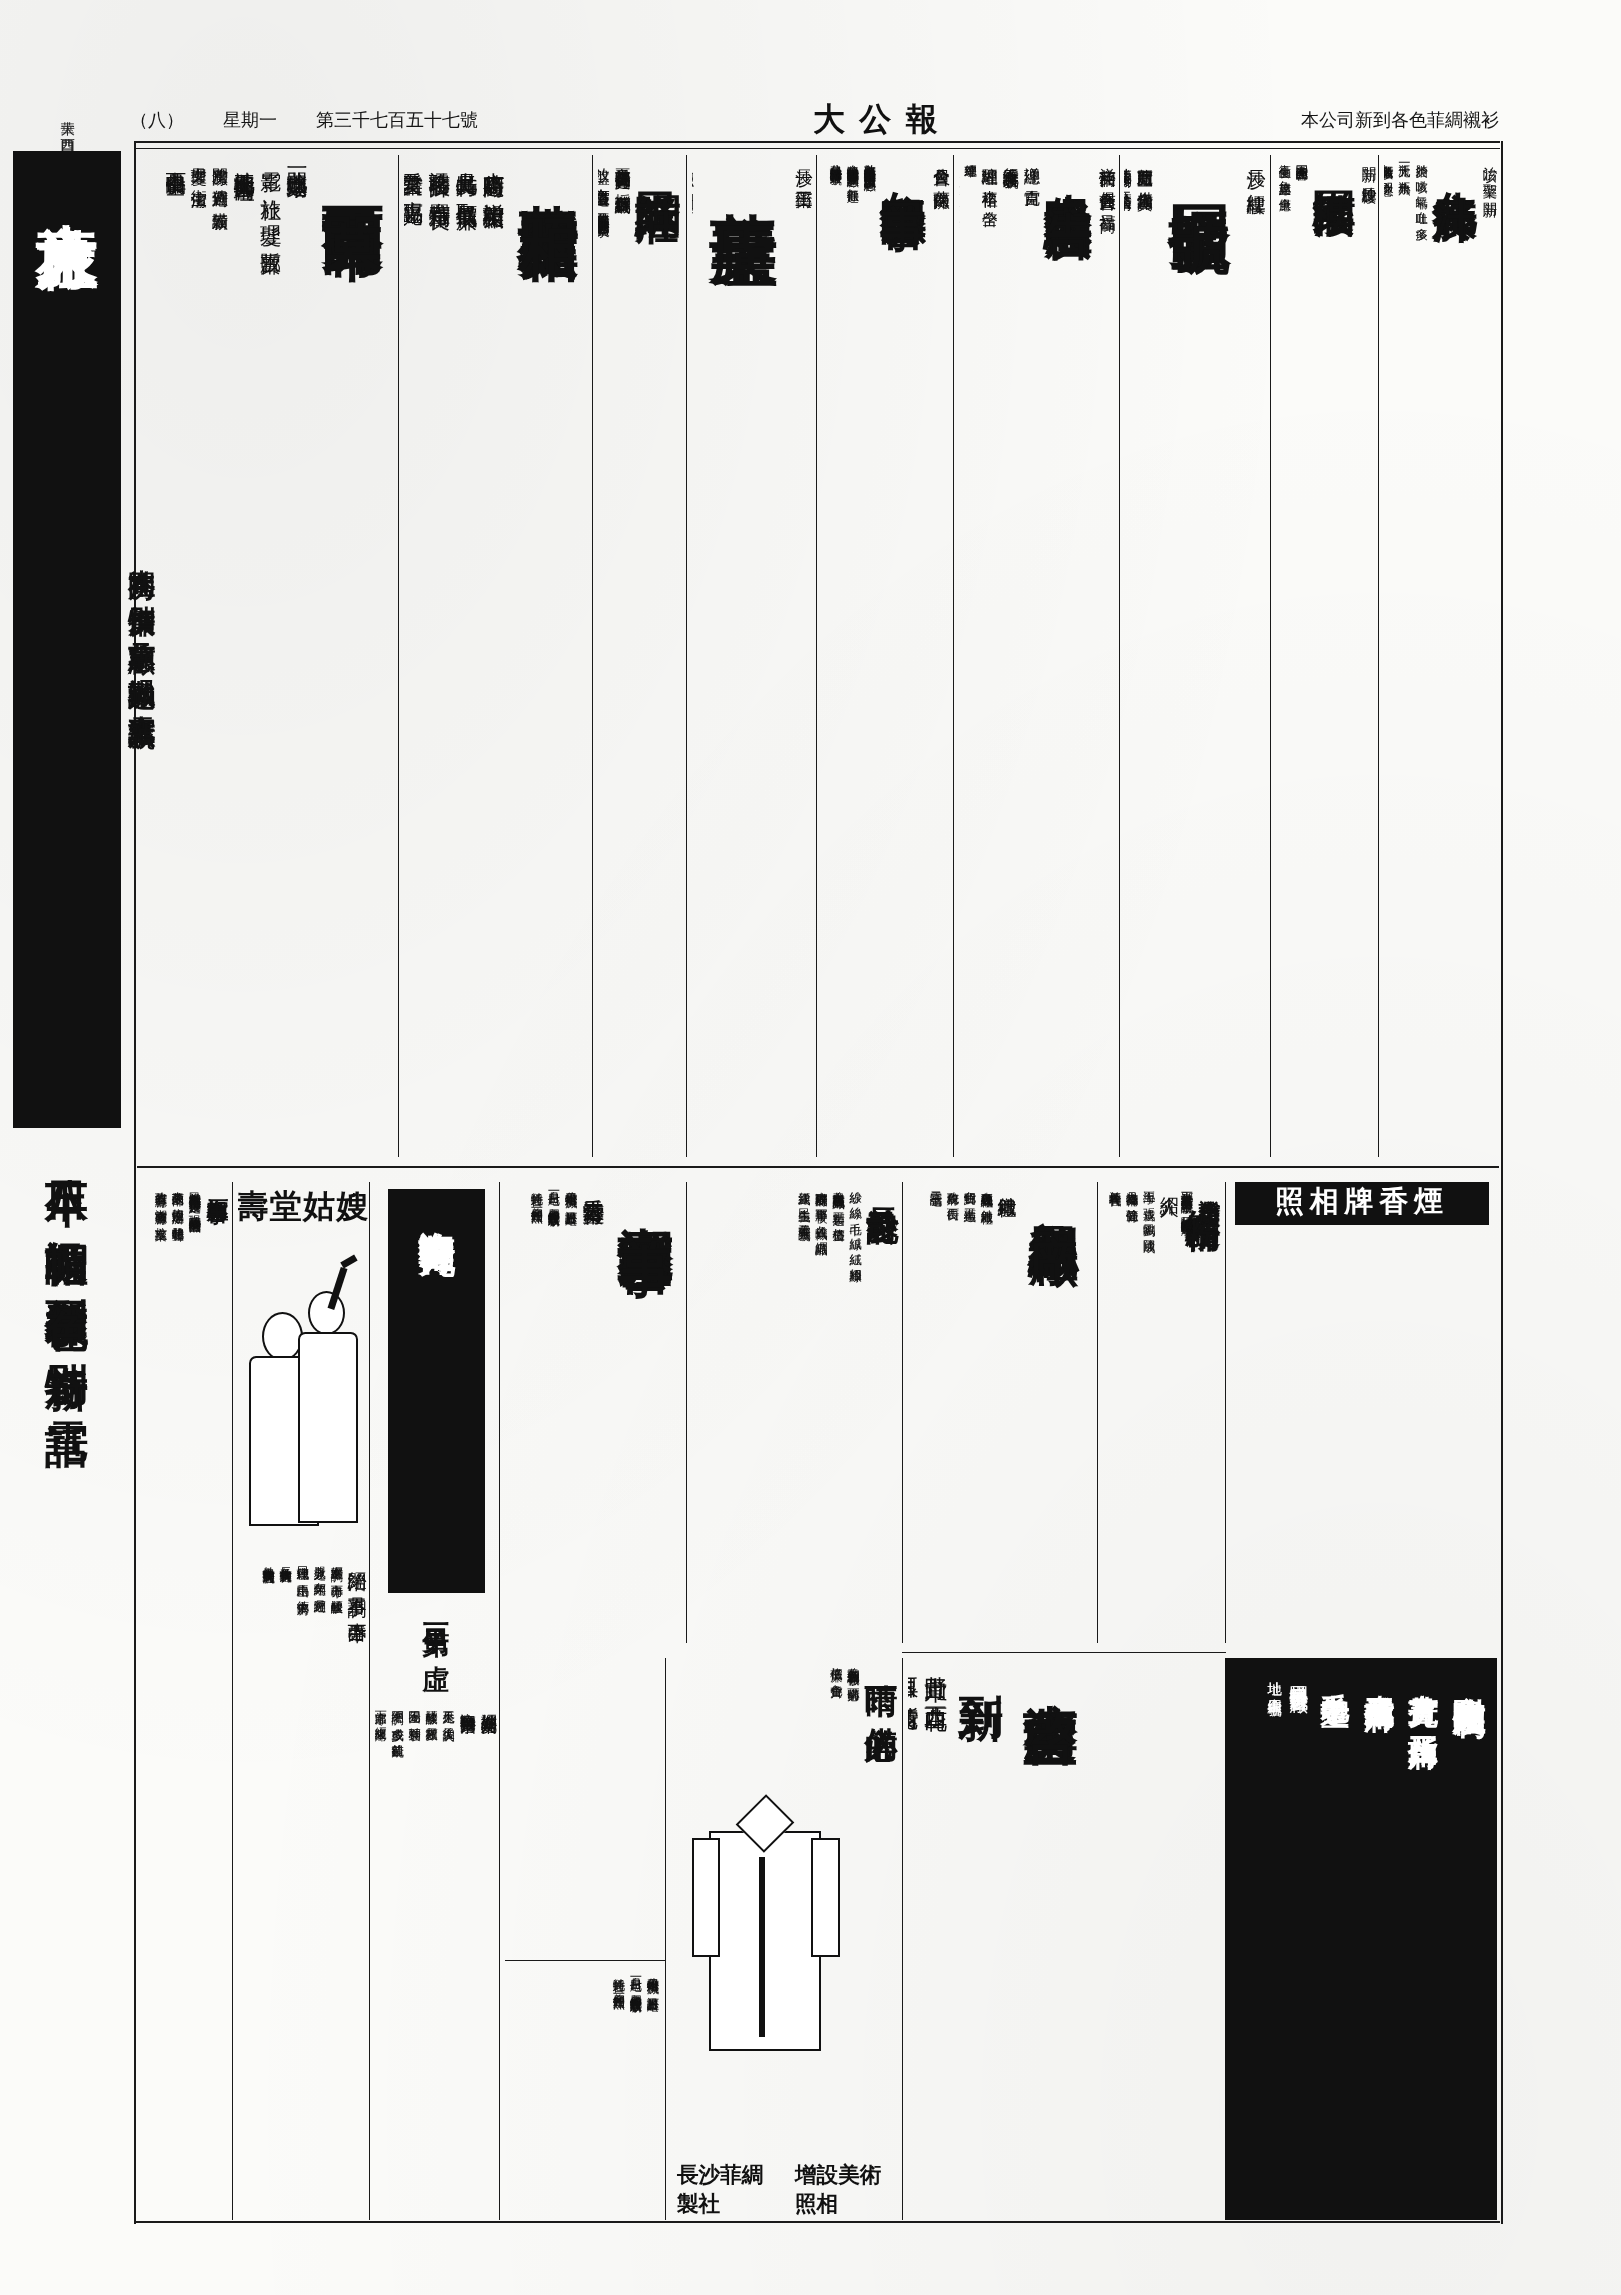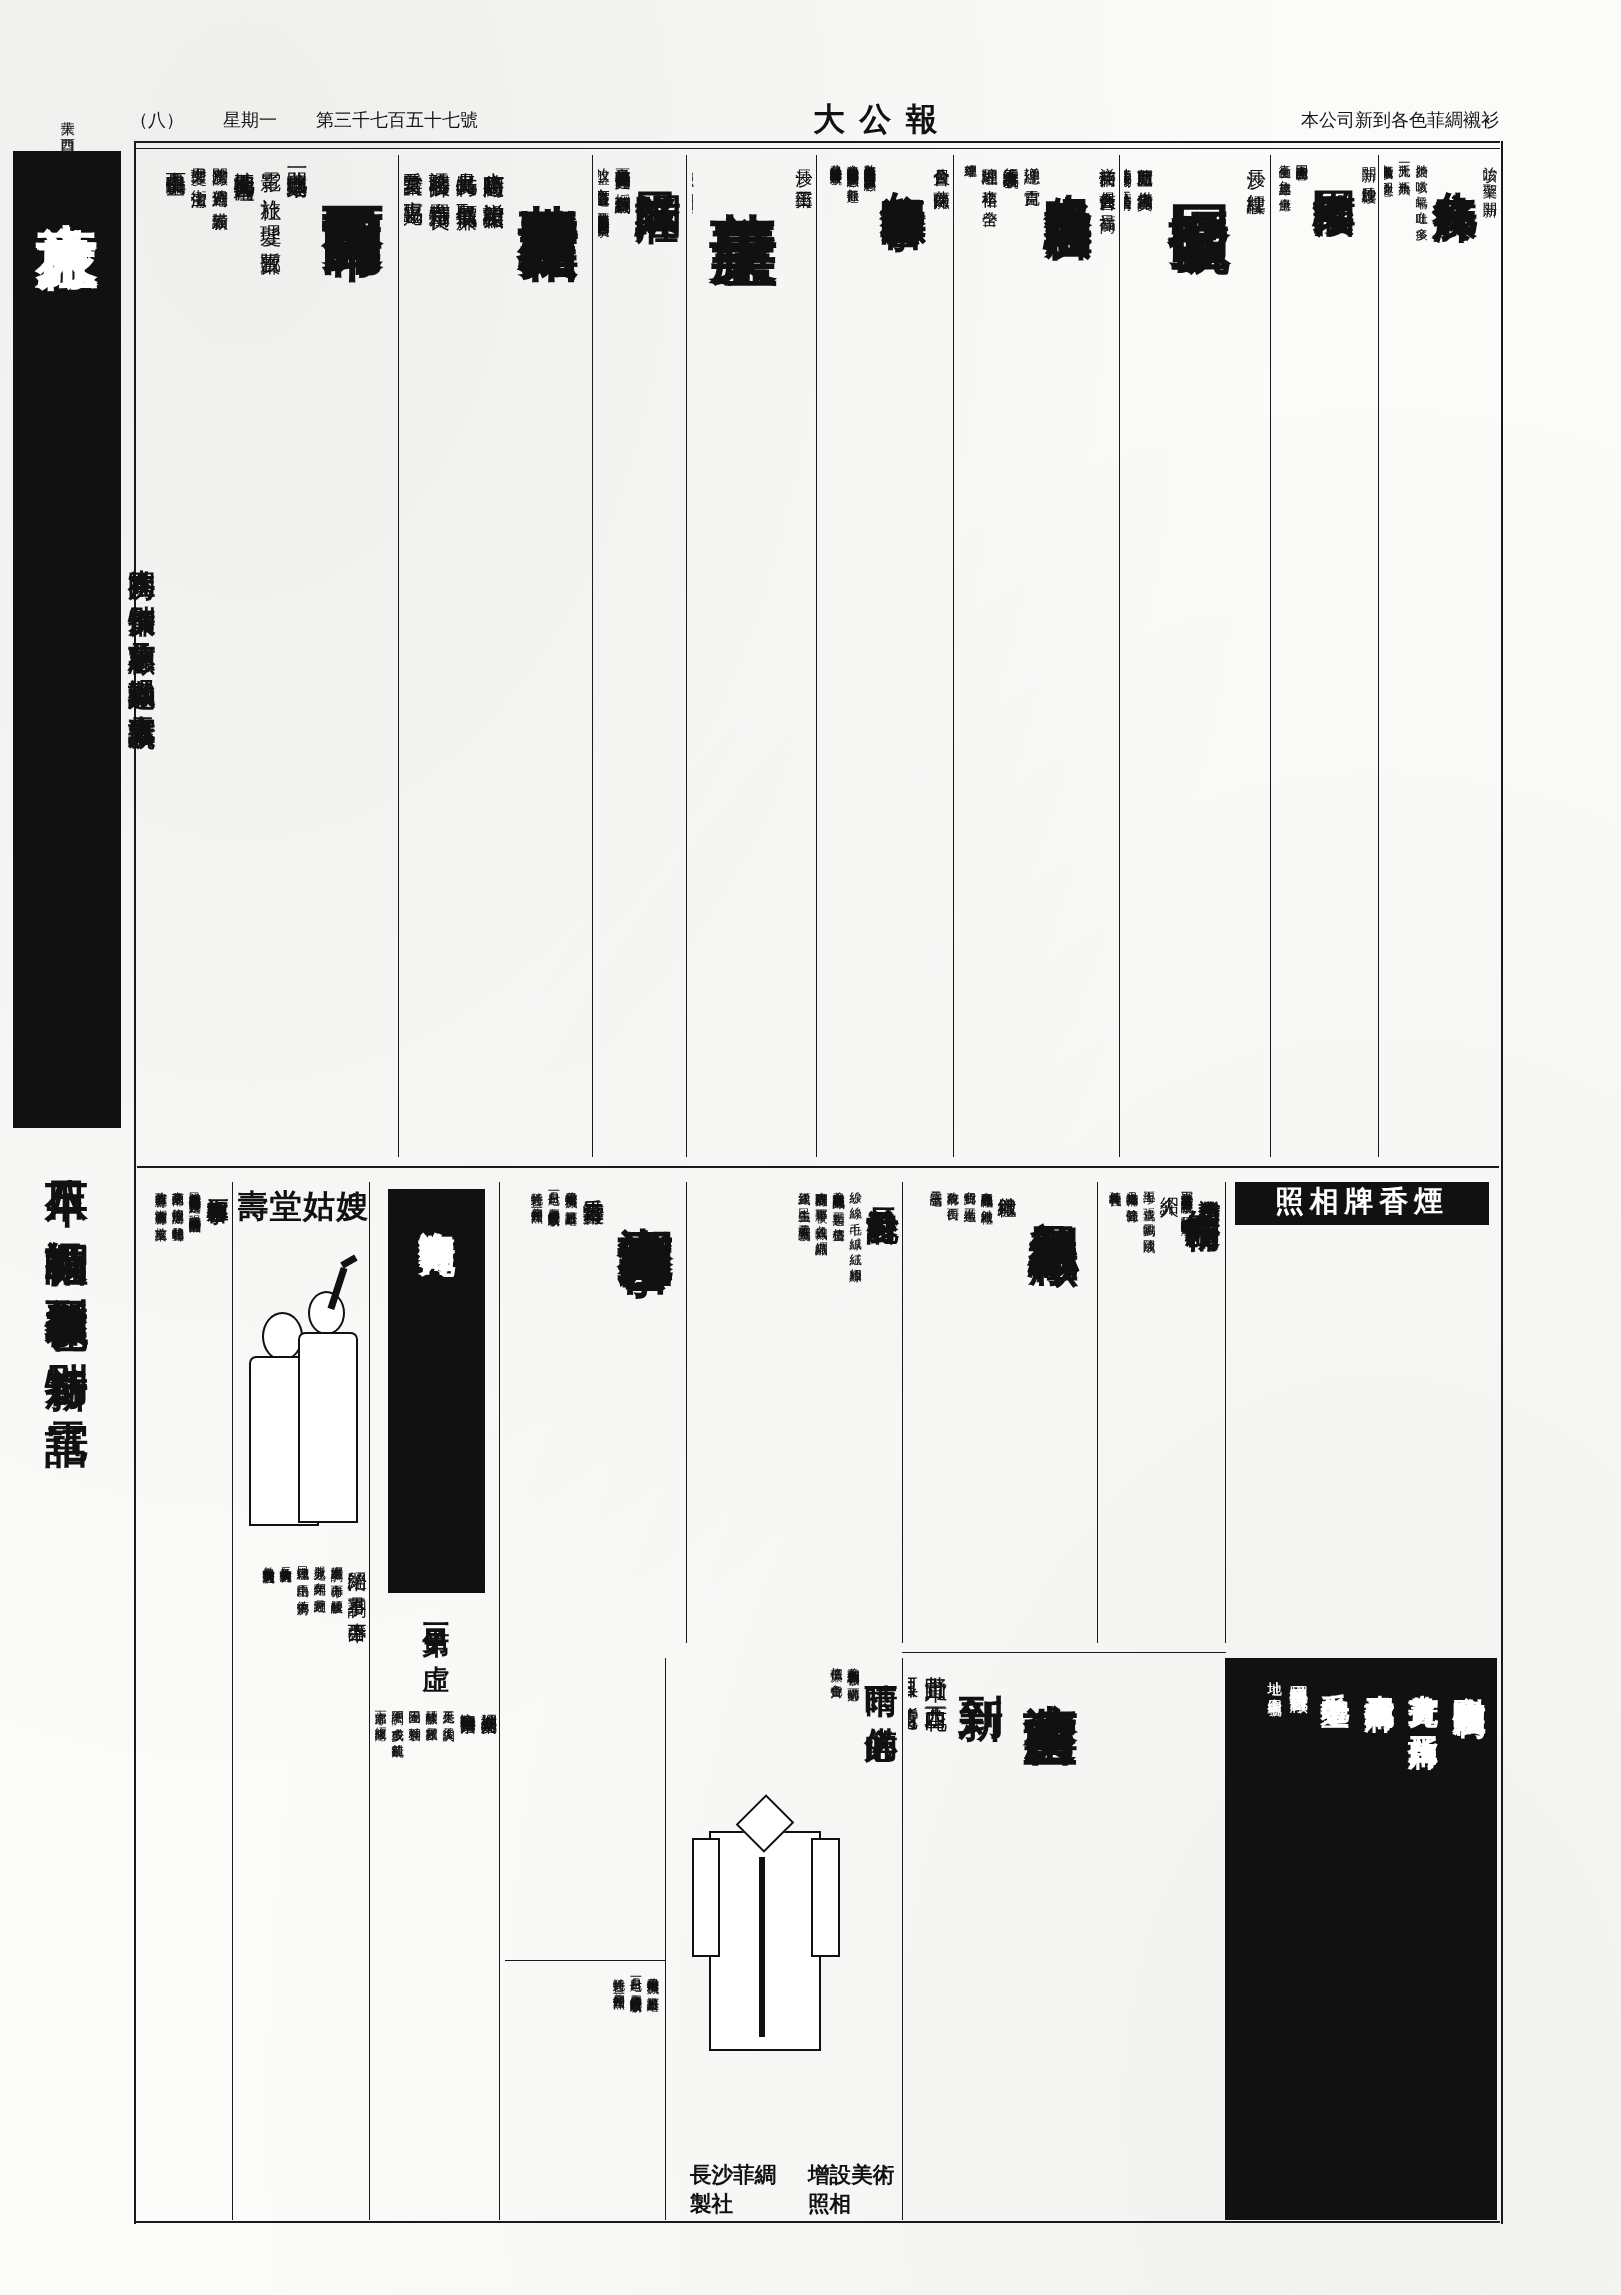--- a/index.html
+++ b/index.html
@@ -693,21 +693,21 @@
     </div>
 
     <div class="shirt-ill" style="left:14.4px; top:130px; width:159px; height:303px;">
       <div style="position:absolute; left:24.5px; top:43px; width:108px; height:216px; border:2.9px solid #111; background:#fff;"></div>
       <div style="position:absolute; left:61px; top:14.4px; width:36px; height:39px; border:2.9px solid #111; background:#fff; transform:rotate(45deg);"></div>
       <div style="position:absolute; left:75px; top:69px; width:5.8px; height:180px; background:#111;"></div>
       <div style="position:absolute; left:7.2px; top:50px; width:24.5px; height:115px; border:2.9px solid #111; background:#fff;"></div>
       <div style="position:absolute; left:127px; top:50px; width:24.5px; height:115px; border:2.9px solid #111; background:#fff;"></div>
     </div>
 
-    <div style="position:absolute; left:20px; bottom:5.8px; width:216px; height:50px; display:flex; align-items:center; justify-content:center; gap:20px;">
+    <div style="position:absolute; left:7px; bottom:5.8px; width:216px; height:50px; display:flex; align-items:center; justify-content:center; gap:20px;">
       <span style="font-size:21.6px; font-weight:bold;">長沙菲綢製社</span>
       <span style="font-size:21.6px; font-weight:bold;">增設美術照相</span>
     </div>
   </div>
   <div class="vsep" style="left:665px; top:1658px; height:562px;"></div>
   <div class="hsep" style="left:505px; top:1960px; width:160px;"></div>
 
   <div class="ad" style="left:505px; top:1968px; width:155px; height:252px;">
     <div class="cols">
       <div class="col">

